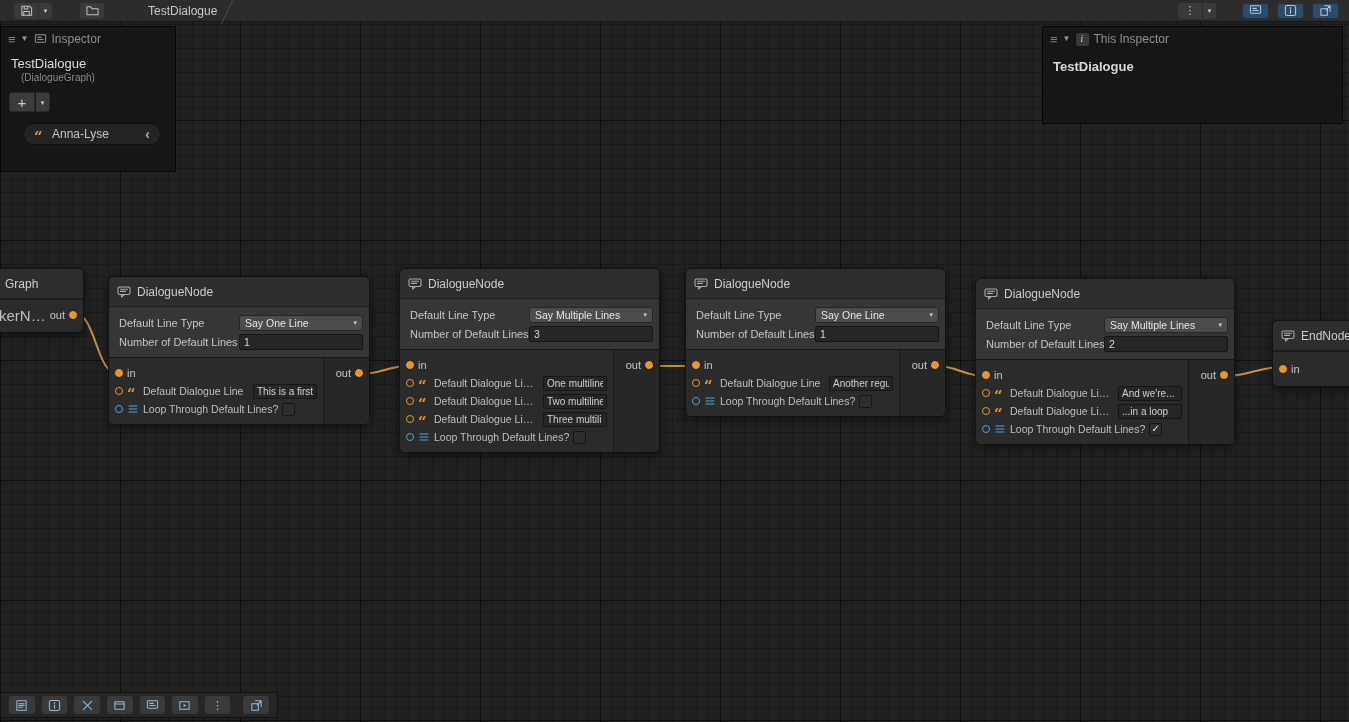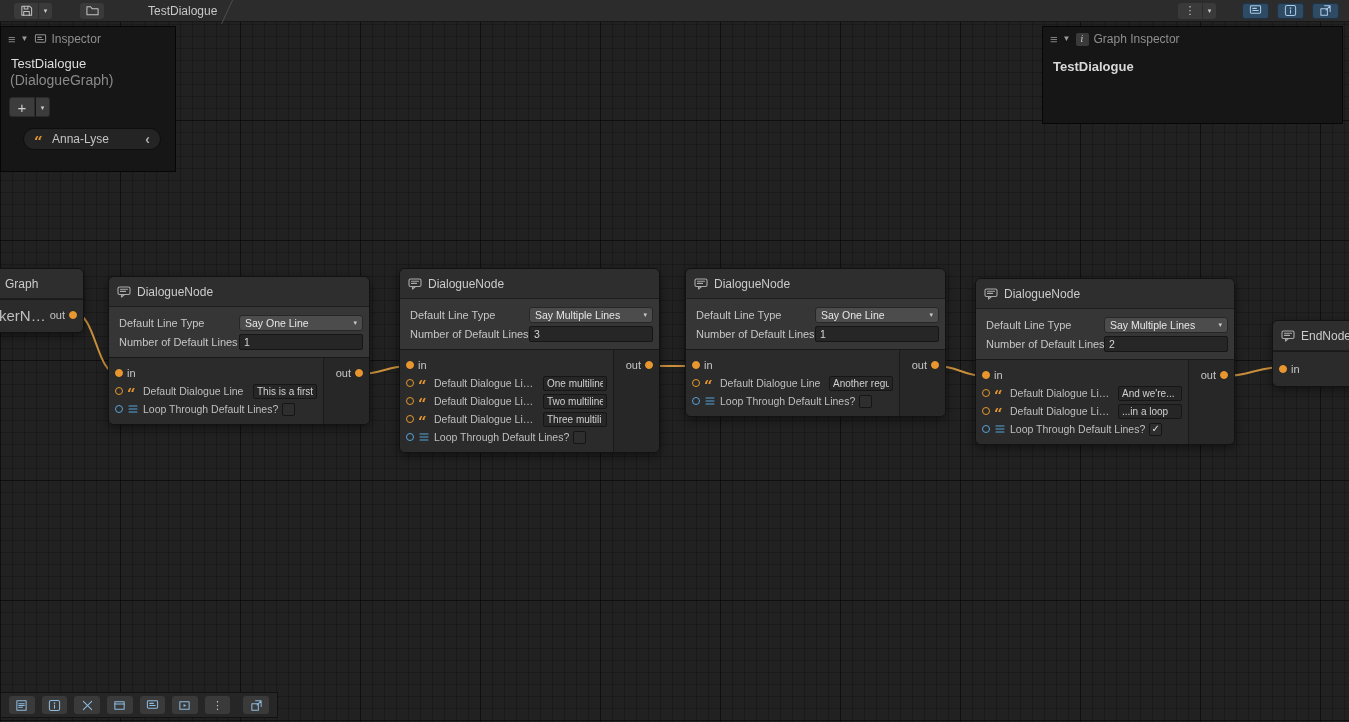--- a/index.html
+++ b/index.html
@@ -76,21 +76,21 @@
 
   
   .panel { position: absolute; z-index: 5; background: #161616; border: 1px solid #060606; }
   .blackboard { left: 0; top: 26px; width: 176px; height: 146px; }
   .inspector { left: 1042px; top: 26px; width: 301px; height: 98px; }
   .panel-header { display: flex; align-items: center; gap: 5px; height: 24px; padding: 0 7px; color: #8F8F8F; font-size: 12px; }
   .ham { font-size: 13px; color: #7E7E7E; line-height: 1; }
   .fold { font-size: 8px; color: #9A9A9A; line-height: 1; }
   .ph-icon { display: flex; color: #8E8E8E; }
   .bb-graphname { margin: 5px 10px 0; font-size: 13px; color: #DEDEDE; }
-  .bb-graphtype { margin: 1px 9px 0; font-size: 14px; color: #8A8A8A; }
+  .bb-graphtype { margin: 1px 20px 0; font-size: 10px; color: #8A8A8A; }
   .bb-actions { display: flex; margin: 9px 0 0 8px; gap: 1px; }
   .bb-add {
     width: 26px; height: 20px; background: #3C3C3C; border: 1px solid #2A2A2A; border-radius: 3px 0 0 3px;
     color: #CFCFCF; font-size: 15px; line-height: 1; display: flex; align-items: center; justify-content: center; padding: 0;
   }
   .bb-add-caret {
     width: 14px; height: 20px; background: #3C3C3C; border: 1px solid #2A2A2A; border-left: none;
     border-radius: 0 3px 3px 0; color: #CFCFCF; display: flex; align-items: center; justify-content: center; padding: 0;
   }
   .bb-pill {
@@ -457,21 +457,21 @@
     <span class="pill-label">Anna-Lyse</span>
     <span class="pill-chevron">‹</span>
   </div>
 </div>
 
 <div class="panel inspector">
   <div class="panel-header">
     <span class="ham">≡</span>
     <span class="fold">▼</span>
     <span class="info-sq">i</span>
-    <span class="ph-title">Graph Inspector</span>
+    <span class="ph-title">This Inspector</span>
   </div>
   <div class="insp-graphname">TestDialogue</div>
 </div>
 
 <div id="topbar">
   <div class="tb-group" style="margin-left:14px">
     <button class="tb-btn split-l">
         <svg class="i13" viewBox="0 0 14 14">
           <path d="M2 2.5h8.5l2 2v7.5H2z"></path>
           <path d="M4.5 2.5v3h4v-3M4 12V8h6v4"></path>

